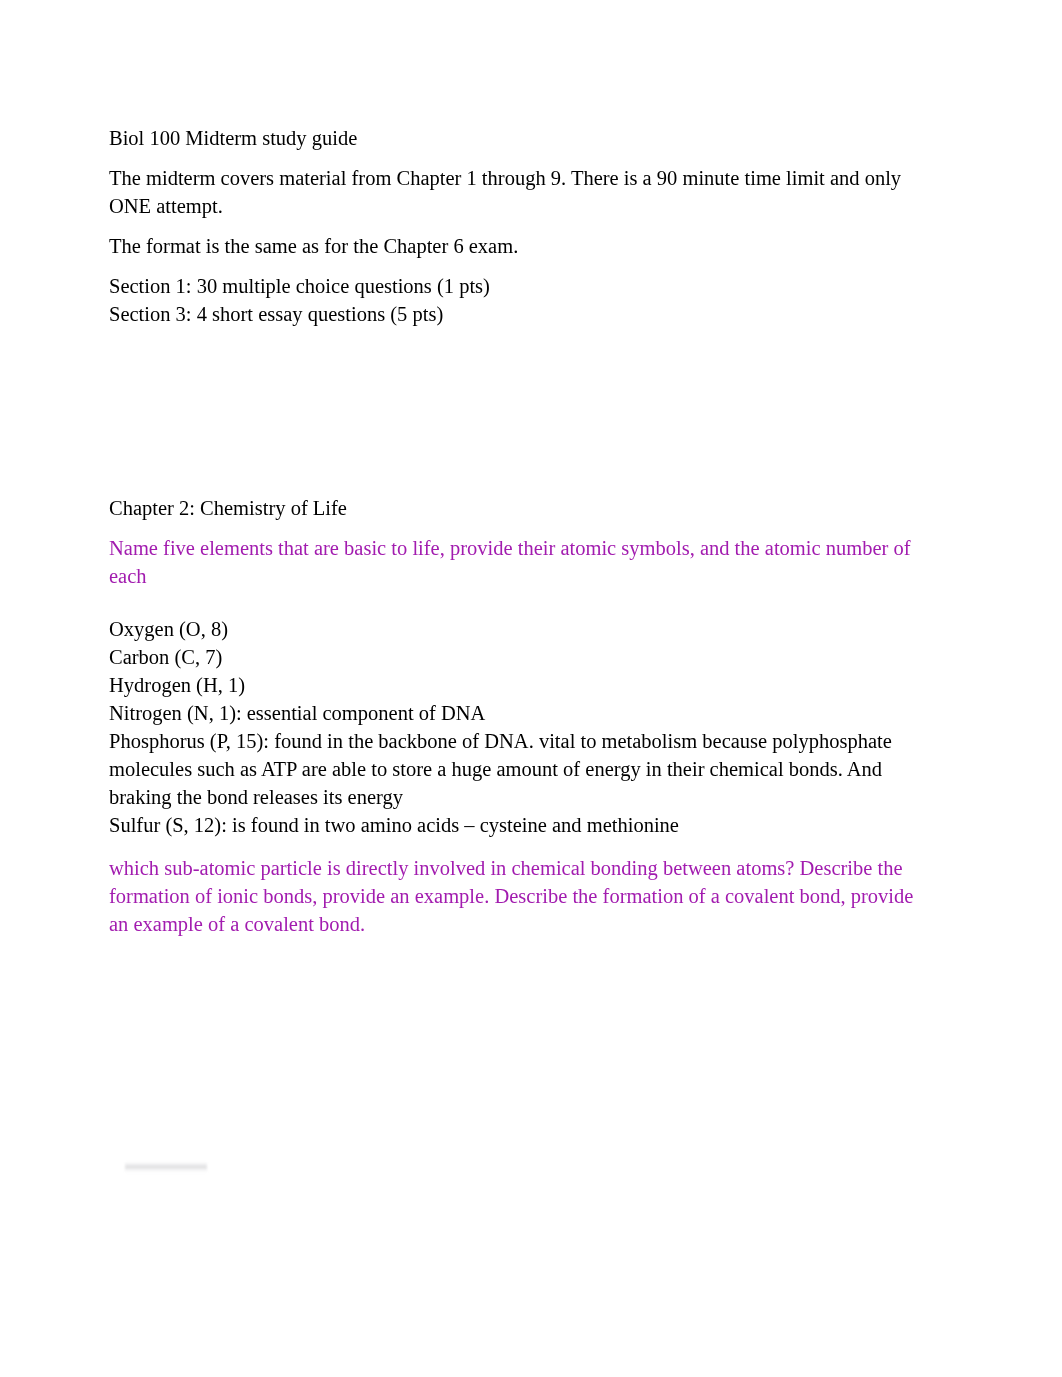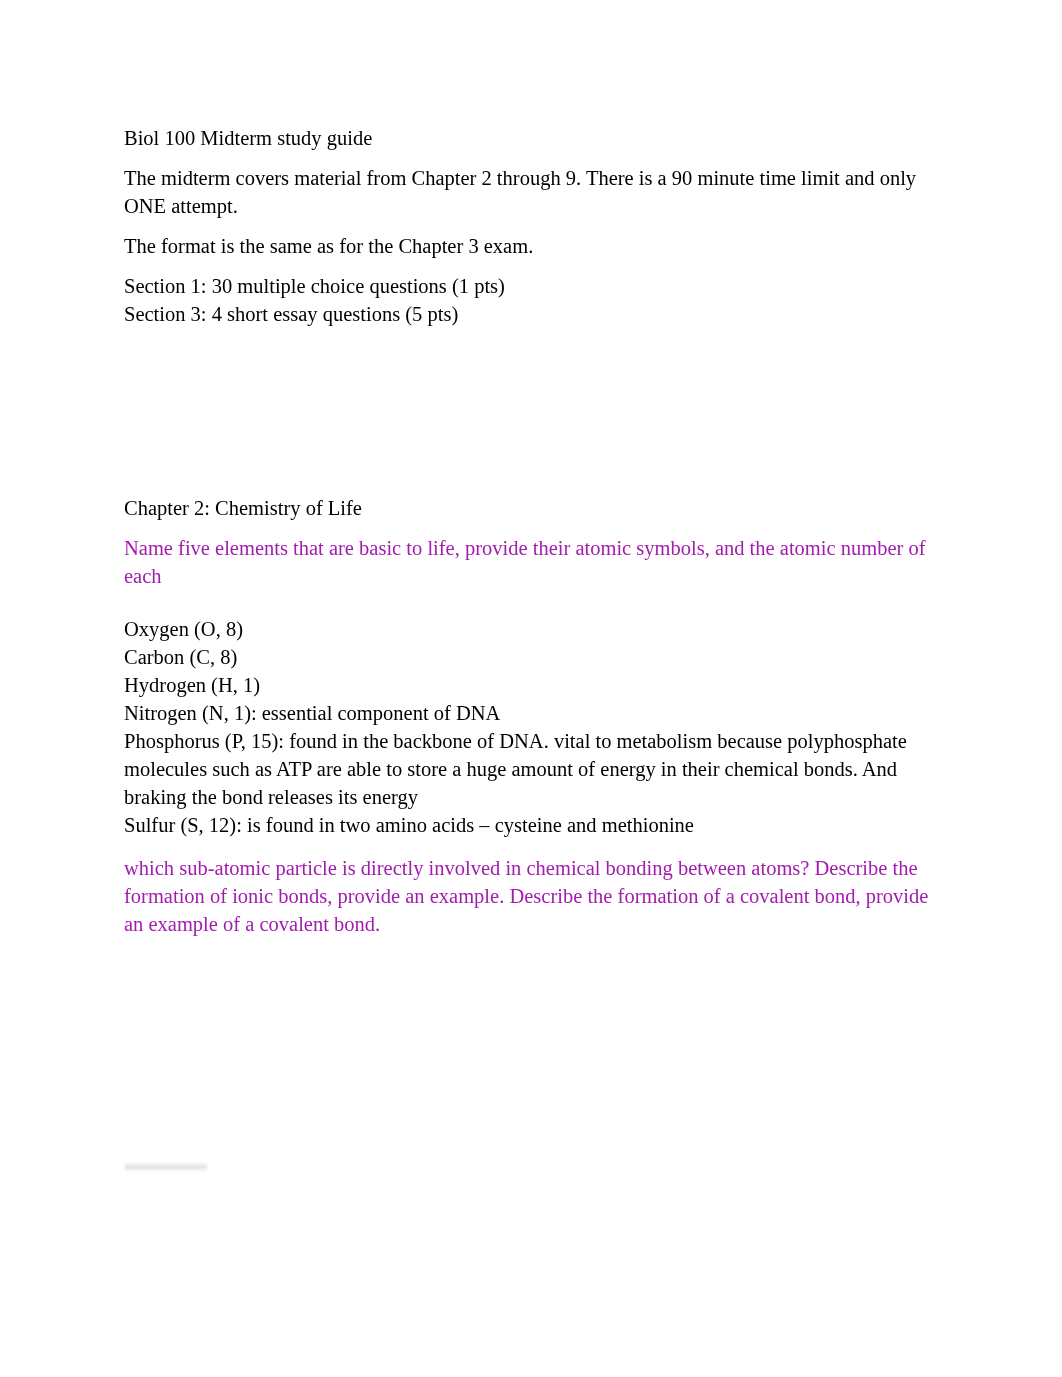--- a/index.html
+++ b/index.html
@@ -15,21 +15,21 @@
     color: #000000;
     overflow: hidden;
   }
   .page {
     position: absolute;
     inset: 0;
     background: #ffffff;
   }
   .content {
     position: absolute;
-    left: 124px;
+    left: 109px;
     top: 124px;
     width: 808px;
   }
   p {
     margin: 0;
     font-size: 20.5px;
     line-height: 28px;
     color: #000000;
   }
   .para {
@@ -66,40 +66,40 @@
   }
 </style>
 </head>
 <body>
 
 <div class="page">
   <div class="content">
 
     <p class="para">Biol 100 Midterm study guide</p>
 
-    <p class="para">The midterm covers material from Chapter 2 through 9. There is a 90 minute time limit and only ONE attempt.</p>
+    <p class="para">The midterm covers material from Chapter 1 through 9. There is a 90 minute time limit and only ONE attempt.</p>
 
-    <p class="para">The format is the same as for the Chapter 3 exam.</p>
+    <p class="para">The format is the same as for the Chapter 6 exam.</p>
 
     <div>
       <p class="tight">Section 1: 30 multiple choice questions (1 pts)</p>
       <p class="tight">Section 3: 4 short essay questions (5 pts)</p>
     </div>
 
     <div class="blank-gap"></div>
 
     <p class="para">Chapter 2: Chemistry of Life</p>
 
     <p class="para blue">Name five elements that are basic to life, provide their atomic symbols, and the atomic number of each</p>
 
     <div class="gap-small"></div>
 
     <div>
       <p class="tight">Oxygen (O, 8)</p>
-      <p class="tight">Carbon (C, 8)</p>
+      <p class="tight">Carbon (C, 7)</p>
       <p class="tight">Hydrogen (H, 1)</p>
       <p class="tight">Nitrogen (N, 1): essential component of DNA</p>
       <p class="tight">Phosphorus (P, 15): found in the backbone of DNA. vital to metabolism because polyphosphate molecules such as ATP are able to store a huge amount of energy in their chemical bonds. And braking the bond releases its energy</p>
       <p class="tight">Sulfur (S, 12): is found in two amino acids – cysteine and methionine</p>
     </div>
 
     <div class="gap-medium"></div>
 
     <p class="para blue">which sub-atomic particle is directly involved in chemical bonding between atoms? Describe the formation of ionic bonds, provide an example. Describe the formation of a covalent bond, provide an example of a covalent bond.</p>
 

